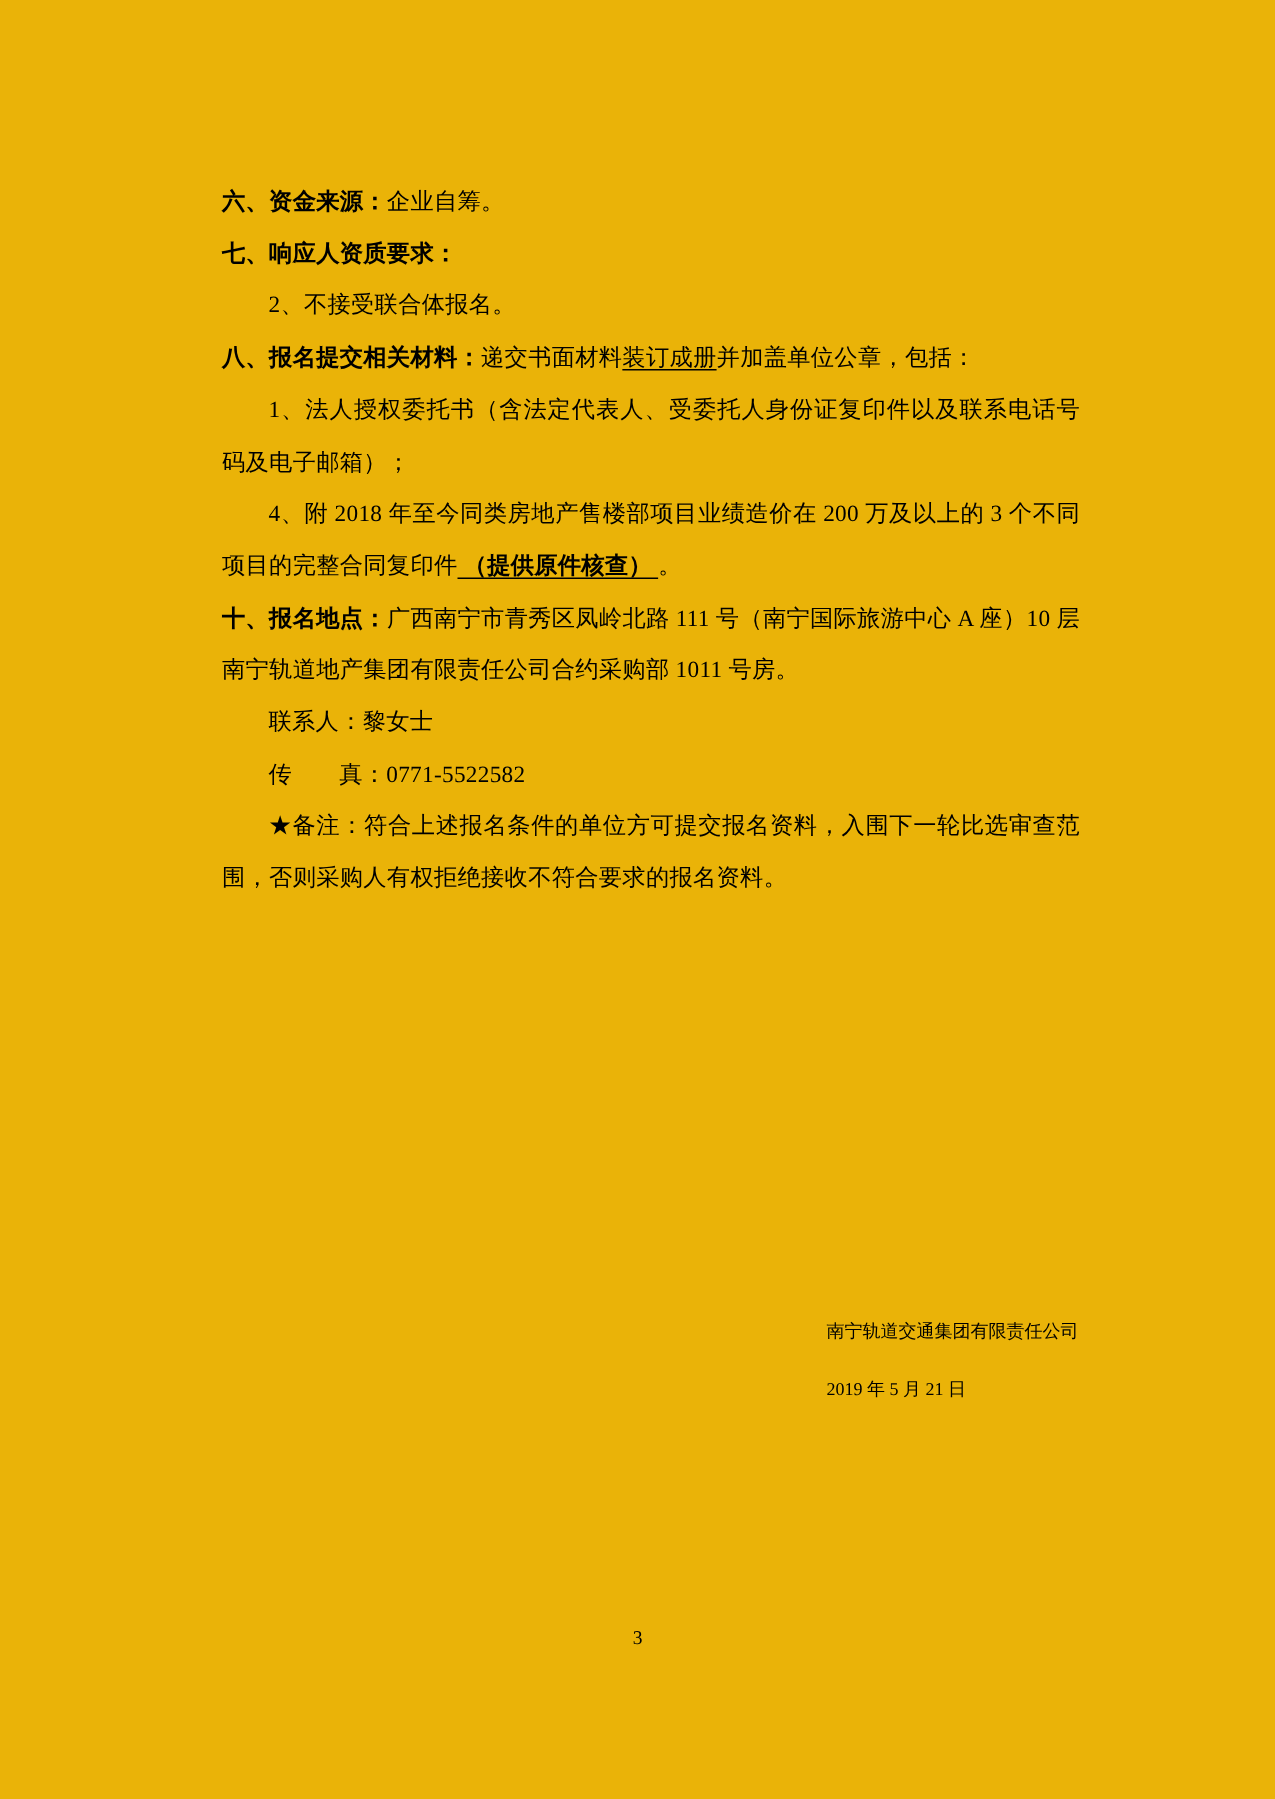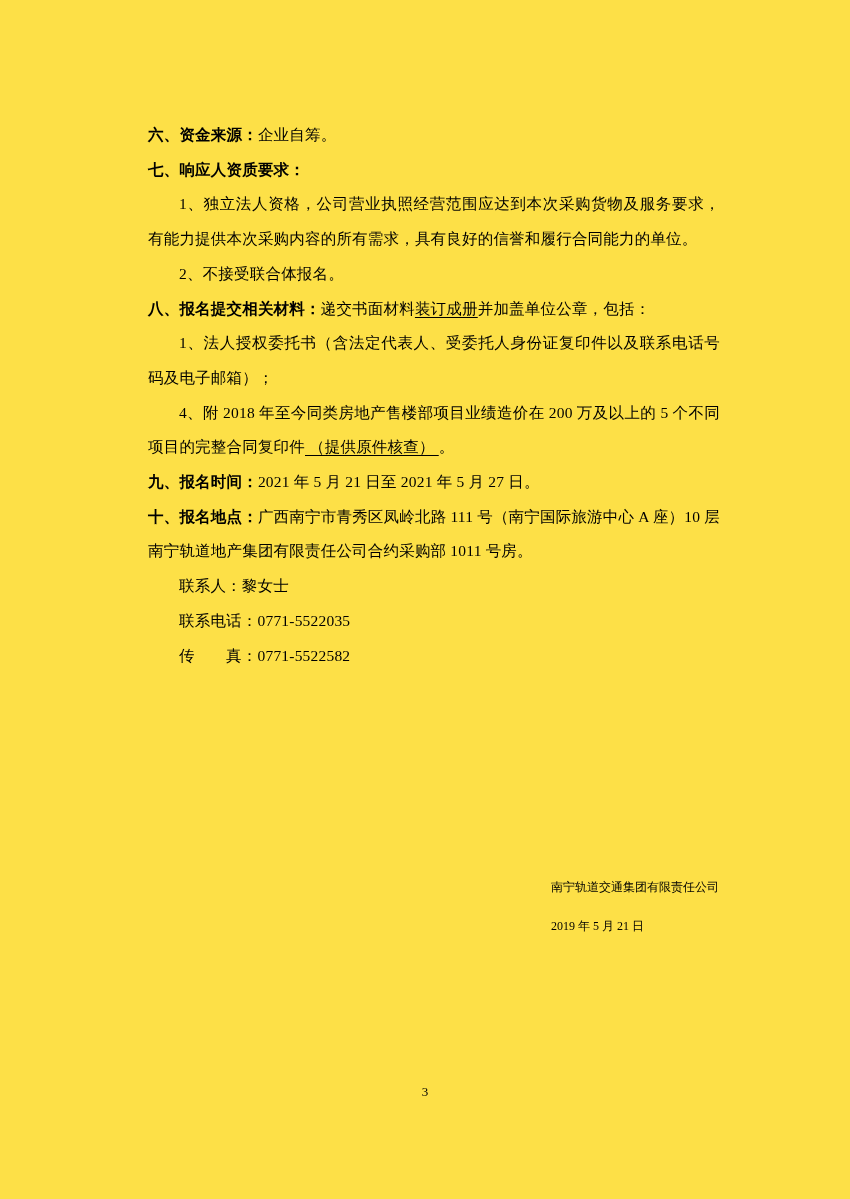--- a/index.html
+++ b/index.html
@@ -1,31 +1,31 @@
 <!DOCTYPE html>
 <html><head>
 <meta charset="utf-8">
 <style>
   html, body { margin: 0; padding: 0; background: #ffffff; }
   body {
     width: 850px; height: 1199px; position: relative; overflow: hidden;
     font-family: "Liberation Serif", "DejaVu Serif", serif;
     color: #000000;
   }
-  .page { position: absolute; inset: 0; background: #fde047; }
+  .page { position: absolute; inset: 0; background: #eab308; }
   .content {
     position: absolute; left: 148px; top: 118px; width: 572px;
     font-size: 15.5px; line-height: 34.7px; text-align: justify;
     letter-spacing: 0.2px;
   }
   .content p { margin: 0; padding: 0; }
   p.ind { text-indent: 31px; }
   .b  { font-weight: bold; }
   .u  { text-decoration: underline; text-underline-offset: 3px; }
-  .bu { font-weight: normal; text-decoration: underline; text-underline-offset: 3px; }
+  .bu { font-weight: bold; text-decoration: underline; text-underline-offset: 3px; }
   .signature {
     position: absolute; top: 868px; right: 131px;
     text-align: left; font-size: 12px; line-height: 38.5px;
   }
   .signature div { white-space: nowrap; }
   .pagenum {
     position: absolute; top: 1084px; left: 0; right: 0;
     text-align: center; font-size: 13px; line-height: 16px;
   }
 </style>
@@ -33,43 +33,41 @@
 <body>
 
 <div class="page">
 
   <div class="content">
 
     <p class="sec"><span class="b">六、资金来源：</span><span>企业自筹。</span></p>
 
     <p class="sec"><span class="b">七、响应人资质要求：</span></p>
 
-    <p class="ind"><span>1、独立法人资格，公司营业执照经营范围应达到本次采购货物及服务要求，有能力提供本次采购内容的所有需求，具有良好的信誉和履行合同能力的单位。</span></p>
 
     <p class="ind"><span>2、不接受联合体报名。</span></p>
 
     <p class="sec"><span class="b">八、报名提交相关材料：</span><span>递交书面材料</span><span class="u">装订成册</span><span>并加盖单位公章，包括：</span></p>
 
     <p class="ind"><span>1、法人授权委托书（含法定代表人、受委托人身份证复印件以及联系电话号码及电子邮箱）；</span></p>
 
 
 
-    <p class="ind"><span>4、附 2018 年至今同类房地产售楼部项目业绩造价在 200 万及以上的 5 个不同项目的完整合同复印件</span><span class="bu"> （提供原件核查） </span><span>。</span></p>
+    <p class="ind"><span>4、附 2018 年至今同类房地产售楼部项目业绩造价在 200 万及以上的 3 个不同项目的完整合同复印件</span><span class="bu"> （提供原件核查） </span><span>。</span></p>
 
-    <p class="sec"><span class="b">九、报名时间：</span><span>2021 年 5 月 21 日至 2021 年 5 月 27 日。</span></p>
 
 
     <p class="sec"><span class="b">十、报名地点：</span><span>广西南宁市青秀区凤岭北路 111 号（南宁国际旅游中心 A 座）10 层南宁轨道地产集团有限责任公司合约采购部 1011 号房。</span></p>
 
     <p class="ind"><span>联系人：黎女士</span></p>
 
-    <p class="ind"><span>联系电话：0771-5522035</span></p>
 
     <p class="ind"><span>传　　真：0771-5522582</span></p>
 
+    <p class="ind"><span>★备注：符合上述报名条件的单位方可提交报名资料，入围下一轮比选审查范围，否则采购人有权拒绝接收不符合要求的报名资料。</span></p>
 
   </div>
 
   <div class="signature">
     <div>南宁轨道交通集团有限责任公司</div>
     <div>2019 年 5 月 21 日</div>
   </div>
 
   <div class="pagenum">3</div>
 

